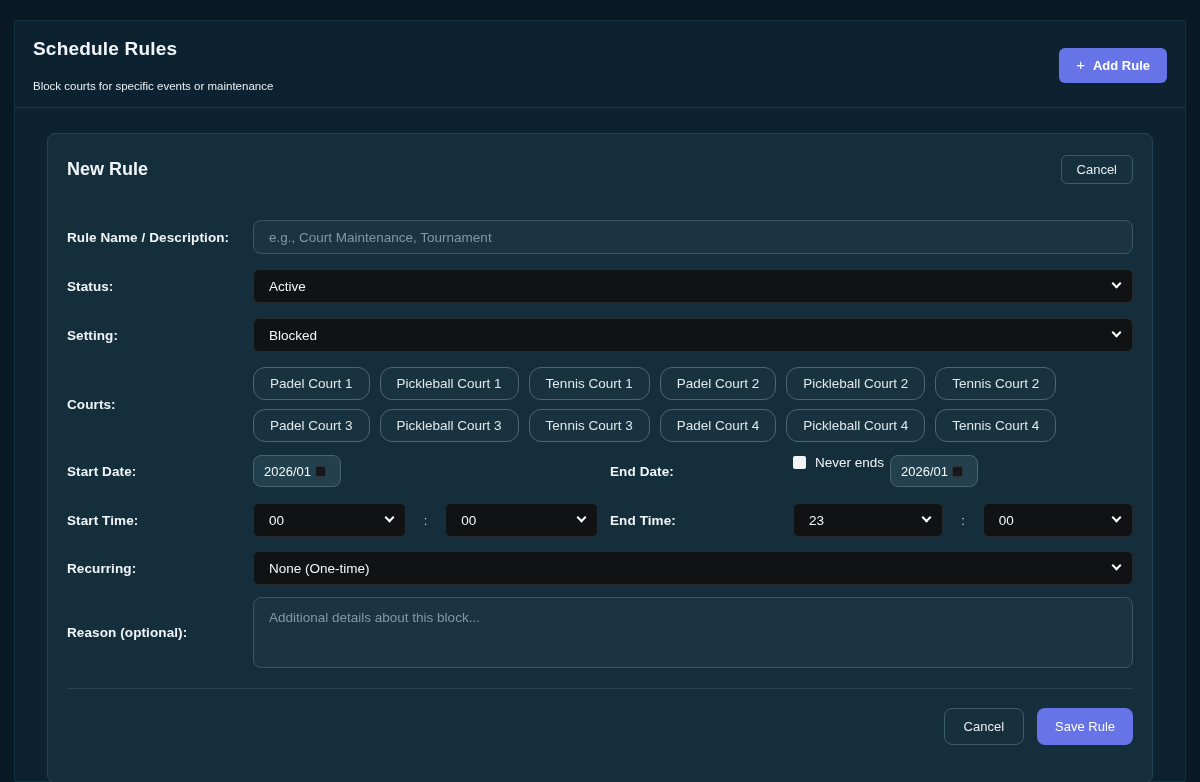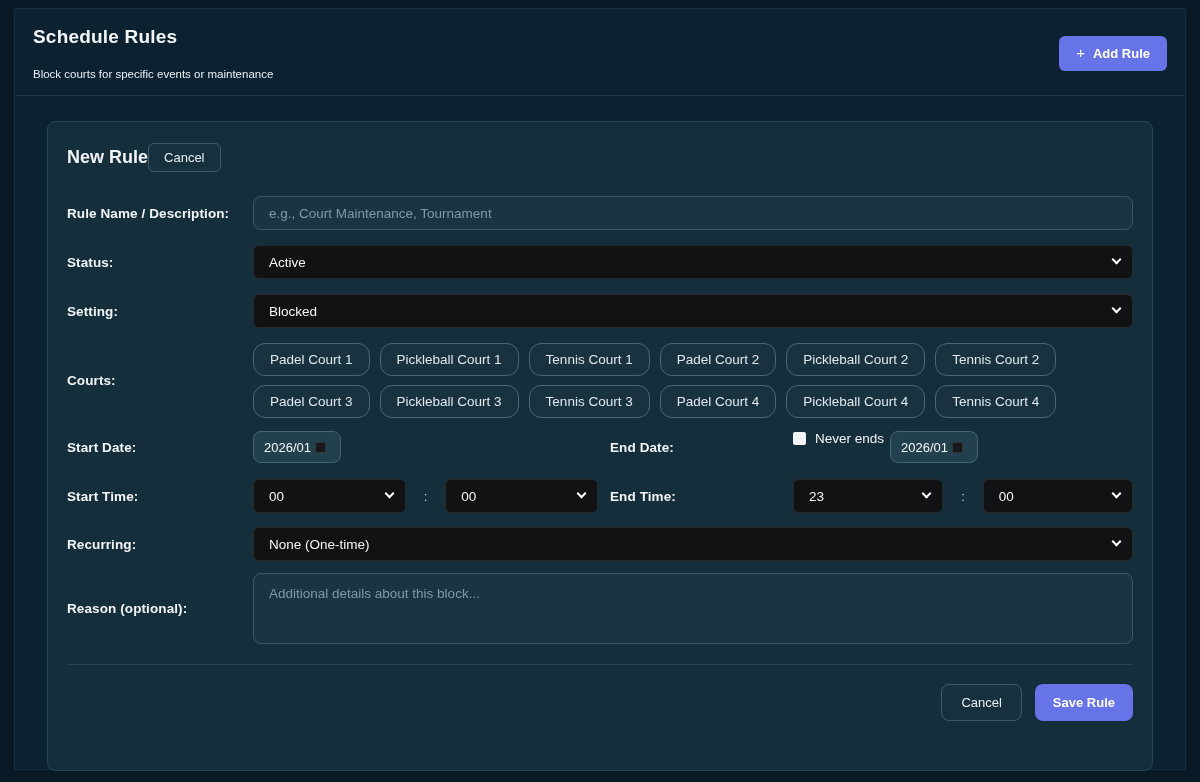--- a/index.html
+++ b/index.html
@@ -6,21 +6,21 @@
   * { box-sizing:border-box; margin:0; padding:0; }
   html,body { width:1200px; height:782px; }
   body {
     background:#091925;
     font-family:"Liberation Sans", sans-serif;
     color:#f1f5f7;
     position:relative;
     overflow:hidden;
   }
   .panel {
-    position:absolute; left:14px; top:8px; width:1172px; height:762px;
+    position:absolute; left:14px; top:20px; width:1172px; height:762px;
     background:#0d2231; border:1px solid #143142; border-radius:2px;
   }
   .panel-header {
     display:flex; justify-content:space-between; align-items:center;
     padding:17px 18px 15px 18px;
     border-bottom:1px solid #1a3а47;
     border-bottom:1px solid #1a3847;
   }
   .panel-title { font-size:19px; font-weight:bold; letter-spacing:.2px; }
   .panel-subtitle { font-size:11.5px; margin-top:20px; color:#e9eff3; }
@@ -37,21 +37,21 @@
   .plus-glyph { font-weight:normal; font-size:15px; line-height:10px; }
   .btn-outline {
     border:1px solid #3c5c6c; color:#e8eef2; background:rgba(255,255,255,0.01);
   }
   .card {
     margin:25px 32px 0 32px;
     background:#152e3c; border:1px solid #224355; border-radius:8px;
     padding:21px 19px 20px 19px;
     height:650px;
   }
-  .card-header { display:flex; align-items:center; margin-bottom:24px; }
+  .card-header { display:flex; justify-content:space-between; align-items:center; margin-bottom:36px; }
   .card-title { font-size:18px; font-weight:bold; }
   .btn-sm { padding:6px 15px; font-size:13px; border-radius:6px; }
   .form-row {
     display:grid; grid-template-columns:186px 1fr; align-items:center;
     margin-bottom:15px;
   }
   .field-label { font-size:13.5px; font-weight:bold; letter-spacing:.1px; }
   .text-input, .textarea {
     width:100%; background:#1a3442; border:1px solid #3a5766; border-radius:8px;
     color:#f1f5f7; font-family:"Liberation Sans", sans-serif; font-size:13.5px;
@@ -102,21 +102,21 @@
   }
   .time-pair { display:flex; align-items:center; gap:18px; }
   .time-pair-start { width:345px; }
   .time-pair-end { width:100%; }
   .time-colon { font-size:13px; color:#cfd9de; }
   .divider { border-top:1px solid rgba(255,255,255,0.09); margin:20px 0 0 0; }
   .footer {
     display:flex; justify-content:flex-end; gap:13px; padding-top:19px;
   }
   .btn-footer { padding:10px 19px; font-size:13px; border-radius:8px; }
-  .btn-save { background:var(--accent); font-weight:bold; padding:10px 17px; border-radius:8px; }
+  .btn-save { background:var(--accent); font-weight:normal; padding:10px 17px; border-radius:8px; }
   .mb13 { margin-bottom:13px; }
 </style>
 </head>
 <body>
 
 <div class="panel">
 
   <div class="panel-header">
     <div>
       <div class="panel-title">Schedule Rules</div>

